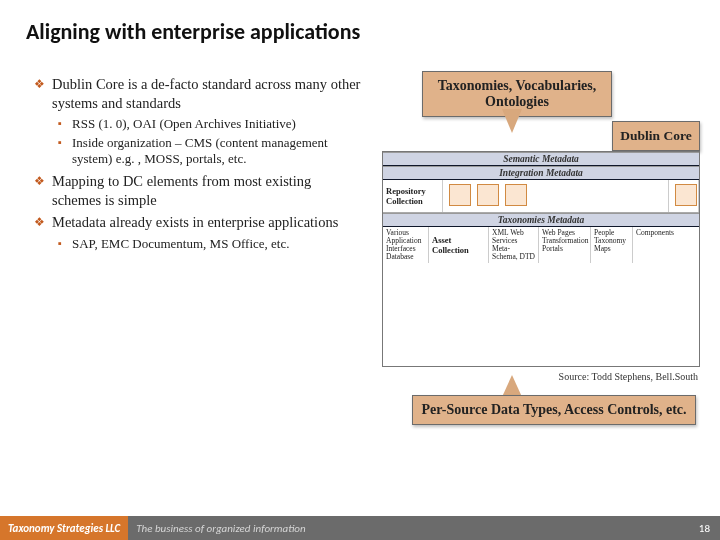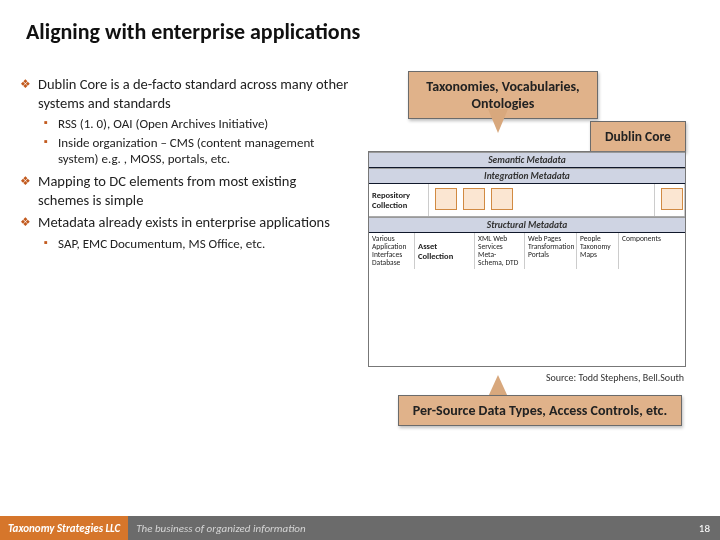--- a/index.html
+++ b/index.html
@@ -6,21 +6,21 @@
   body {
     width: 720px; height: 540px;
     font-family: Calibri, Arial, sans-serif;
     background: #fff; color: #222;
     position: relative; overflow: hidden;
   }
   .slide-title {
     font-size: 22px; font-weight: 700; color: #111;
     padding: 18px 0 0 26px;
   }
-  .content { display: flex; padding: 30px 14px 0 20px; }
+  .content { display: flex; padding: 30px 14px 0 34px; font-family: Liberation Serif, serif; }
   .left { width: 330px; font-size: 14.5px; line-height: 1.28; }
   .right { width: 320px; margin-left: 18px; position: relative; }
 
   ul.top { list-style: none; }
   ul.top > li { padding-left: 18px; position: relative; margin-bottom: 4px; }
   ul.top > li::before {
     content: "❖"; position: absolute; left: 0; top: 2px;
     color: #c25a1e; font-size: 12px;
   }
   ul.sub { list-style: none; margin-top: 4px; }
@@ -31,21 +31,21 @@
   }
 
   .callout {
     background: #e0b28a;
     border: 1px solid #6b6b6b;
     font-weight: 700; font-size: 14px; text-align: center;
     padding: 6px 4px;
     box-shadow: 1px 2px 3px rgba(0,0,0,0.25);
   }
   .callout-top { position:absolute; top: -4px; left: 40px; width: 190px; font-size: 14px; }
-  .callout-dc  { position:absolute; top: 46px; right: 2px; width: 96px; font-size: 13.5px; }
+  .callout-dc  { position:absolute; top: 46px; right: 2px; width: 88px; font-size: 13.5px; }
   .callout-bot { position:absolute; top: 320px; left: 30px; width: 284px; font-size: 14px; }
   .tail { position:absolute; width:0; height:0; }
   .tail-top { top:34px; left:120px; border-left:10px solid transparent; border-right:10px solid transparent; border-top:24px solid #d8a87d; }
   .tail-dc  { top:78px; right:46px; border-left:8px solid transparent; border-right:8px solid transparent; border-top:18px solid #d8a87d; }
   .tail-bot { top:300px; left:120px; border-left:10px solid transparent; border-right:10px solid transparent; border-bottom:22px solid #d8a87d; }
 
   .diagram {
     position:absolute; top:76px; left:0; width:318px; height:216px;
     border:1px solid #777; background:#fff; font-size:9px;
   }
@@ -100,21 +100,21 @@
     <div class="tail tail-dc"></div>
 
     <div class="diagram">
       <div class="dhdr">Semantic Metadata</div>
       <div class="dhdr">Integration Metadata</div>
       <div class="row">
         <div class="cell lab">Repository Collection</div>
         <div class="cell txtc"><span class="ico"></span><span class="ico"></span><span class="ico"></span></div>
         <div class="cell" style="width:30px"><span class="ico"></span></div>
       </div>
-      <div class="dhdr">Structural Metadata</div>
+      <div class="dhdr">Taxonomies Metadata</div>
       <div class="row" style="border-bottom:none">
         <div class="cell small" style="width:46px">Various Application Interfaces Database</div>
         <div class="cell lab">Asset Collection</div>
         <div class="cell small" style="width:50px">XML Web Services Meta-Schema, DTD</div>
         <div class="cell small" style="width:52px">Web Pages Transformation Portals</div>
         <div class="cell small" style="width:42px">People Taxonomy Maps</div>
         <div class="cell small" style="width:48px;border-right:none">Components</div>
       </div>
     </div>
 

